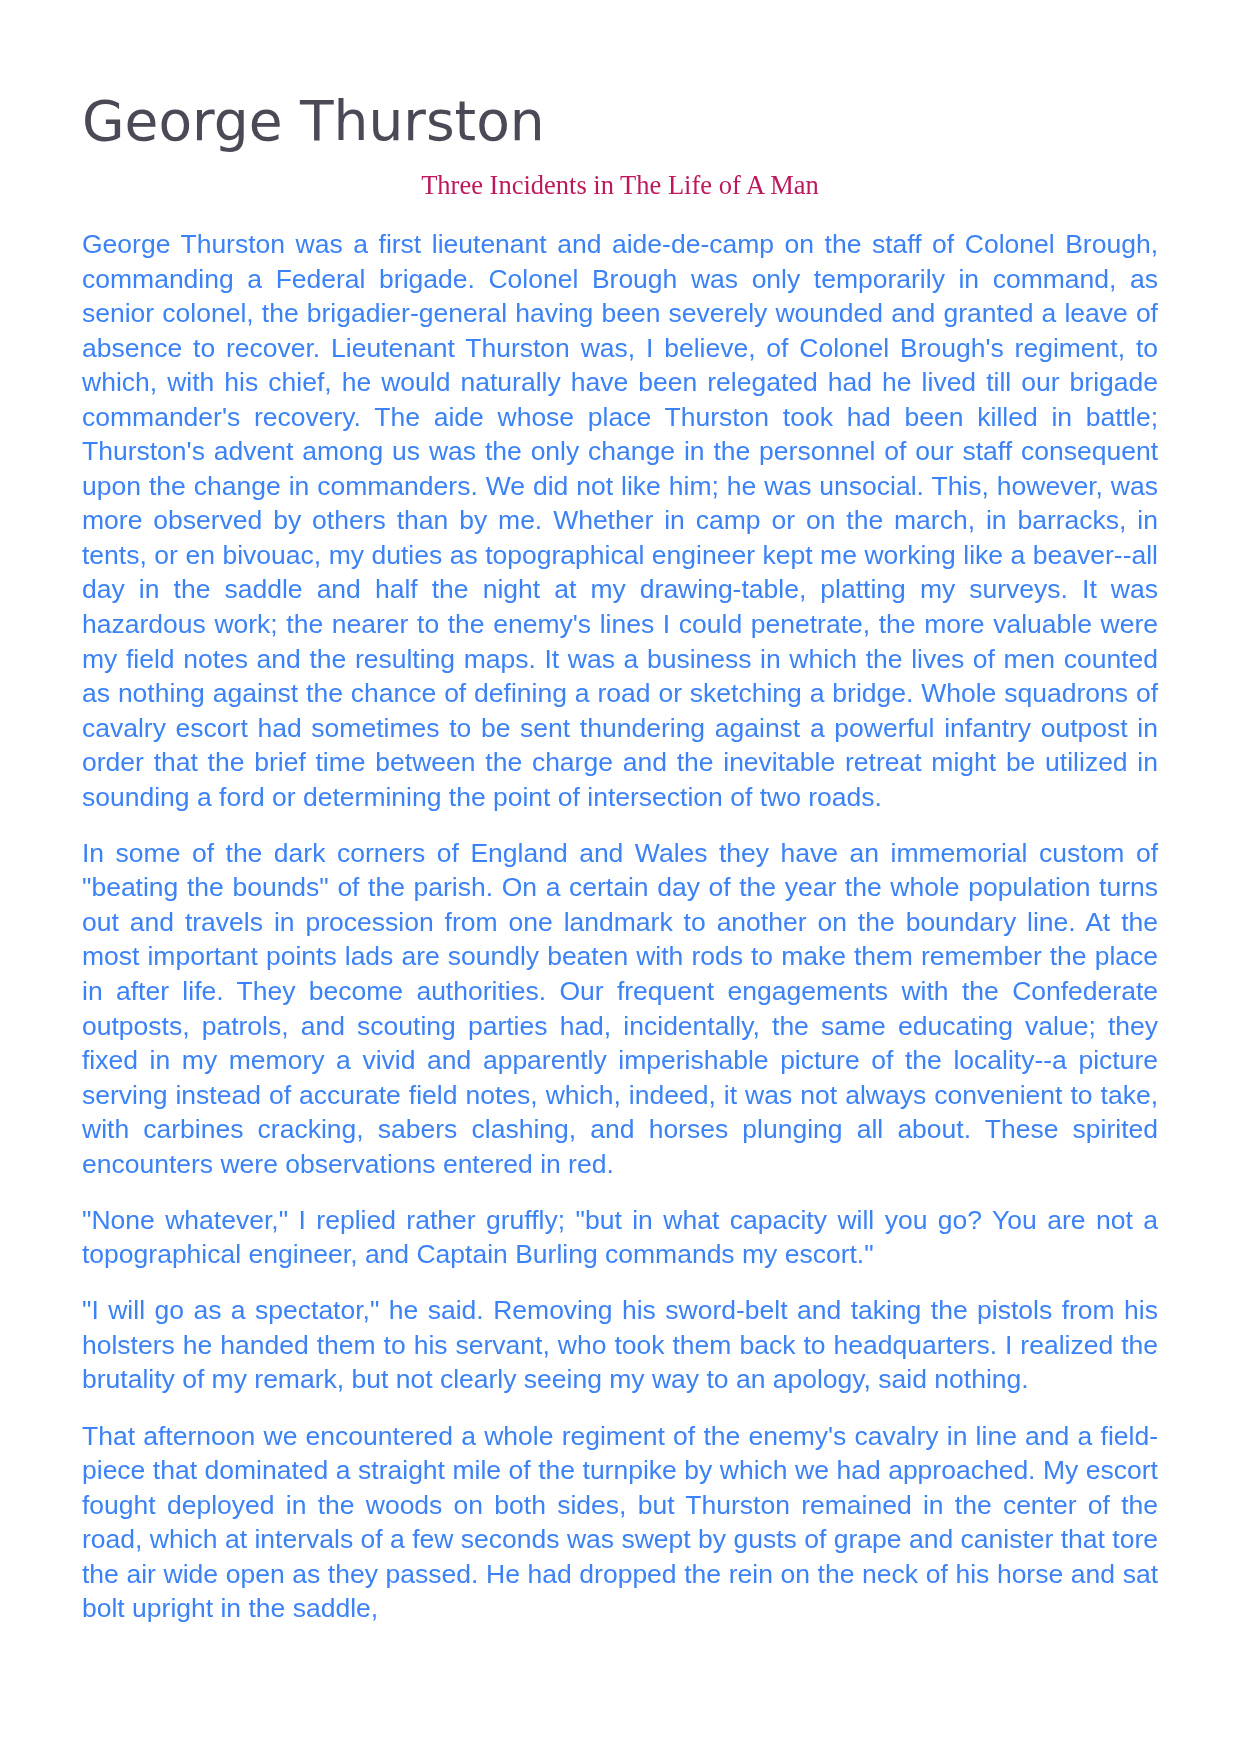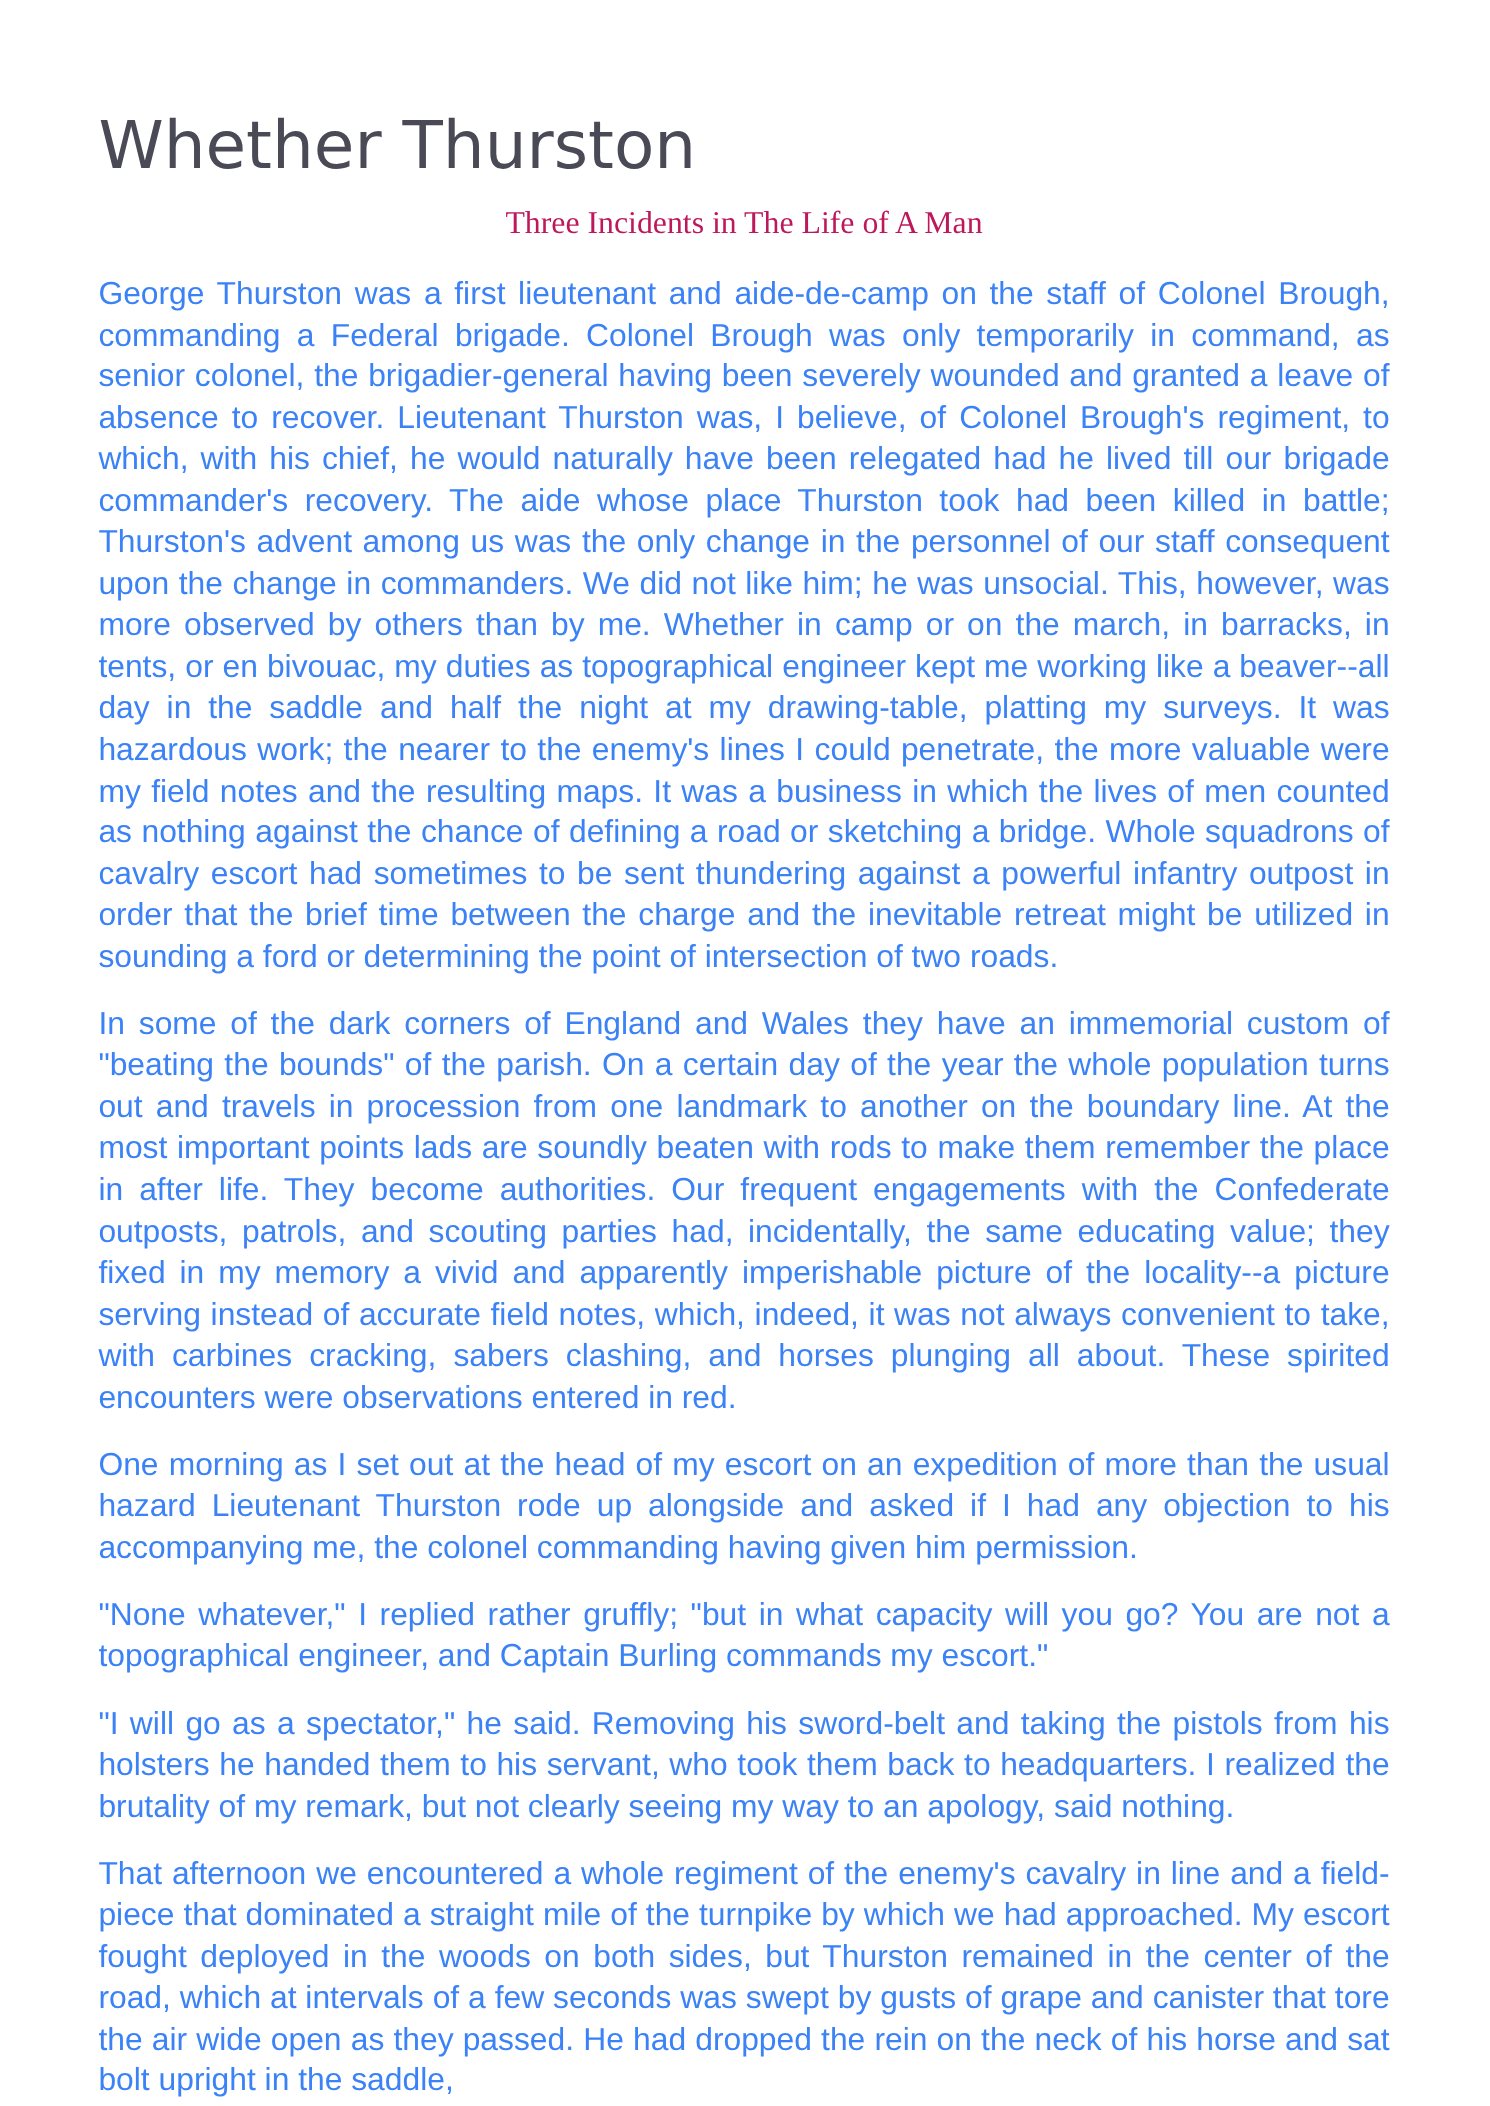--- a/index.html
+++ b/index.html
@@ -56,23 +56,22 @@
     line-height: 34.55px;
     color: #3b82f6;
     text-align: justify;
     text-align-last: left;
   }
 </style>
 </head>
 <body>
 
 <div class="page">
-  <h1 class="doc-title">Whether Thurston</h1>
+  <h1 class="doc-title">George Thurston</h1>
   <div class="doc-subtitle">Three Incidents in The Life of A Man</div>
   <div class="doc-body">
     <p>George Thurston was a first lieutenant and aide-de-camp on the staff of Colonel Brough, commanding a Federal brigade. Colonel Brough was only temporarily in command, as senior colonel, the brigadier-general having been severely wounded and granted a leave of absence to recover. Lieutenant Thurston was, I believe, of Colonel Brough's regiment, to which, with his chief, he would naturally have been relegated had he lived till our brigade commander's recovery. The aide whose place Thurston took had been killed in battle; Thurston's advent among us was the only change in the personnel of our staff consequent upon the change in commanders. We did not like him; he was unsocial. This, however, was more observed by others than by me. Whether in camp or on the march, in barracks, in tents, or en bivouac, my duties as topographical engineer kept me working like a beaver--all day in the saddle and half the night at my drawing-table, platting my surveys. It was hazardous work; the nearer to the enemy's lines I could penetrate, the more valuable were my field notes and the resulting maps. It was a business in which the lives of men counted as nothing against the chance of defining a road or sketching a bridge. Whole squadrons of cavalry escort had sometimes to be sent thundering against a powerful infantry outpost in order that the brief time between the charge and the inevitable retreat might be utilized in sounding a ford or determining the point of intersection of two roads.</p>
     <p>In some of the dark corners of England and Wales they have an immemorial custom of "beating the bounds" of the parish. On a certain day of the year the whole population turns out and travels in procession from one landmark to another on the boundary line. At the most important points lads are soundly beaten with rods to make them remember the place in after life. They become authorities. Our frequent engagements with the Confederate outposts, patrols, and scouting parties had, incidentally, the same educating value; they fixed in my memory a vivid and apparently imperishable picture of the locality--a picture serving instead of accurate field notes, which, indeed, it was not always convenient to take, with carbines cracking, sabers clashing, and horses plunging all about. These spirited encounters were observations entered in red.</p>
-    <p>One morning as I set out at the head of my escort on an expedition of more than the usual hazard Lieutenant Thurston rode up alongside and asked if I had any objection to his accompanying me, the colonel commanding having given him permission.</p>
     <p>"None whatever," I replied rather gruffly; "but in what capacity will you go? You are not a topographical engineer, and Captain Burling commands my escort."</p>
     <p>"I will go as a spectator," he said. Removing his sword-belt and taking the pistols from his holsters he handed them to his servant, who took them back to headquarters. I realized the brutality of my remark, but not clearly seeing my way to an apology, said nothing.</p>
     <p>That afternoon we encountered a whole regiment of the enemy's cavalry in line and a field-piece that dominated a straight mile of the turnpike by which we had approached. My escort fought deployed in the woods on both sides, but Thurston remained in the center of the road, which at intervals of a few seconds was swept by gusts of grape and canister that tore the air wide open as they passed. He had dropped the rein on the neck of his horse and sat bolt upright in the saddle,</p>
   </div>
 </div>
 
 </body></html>

